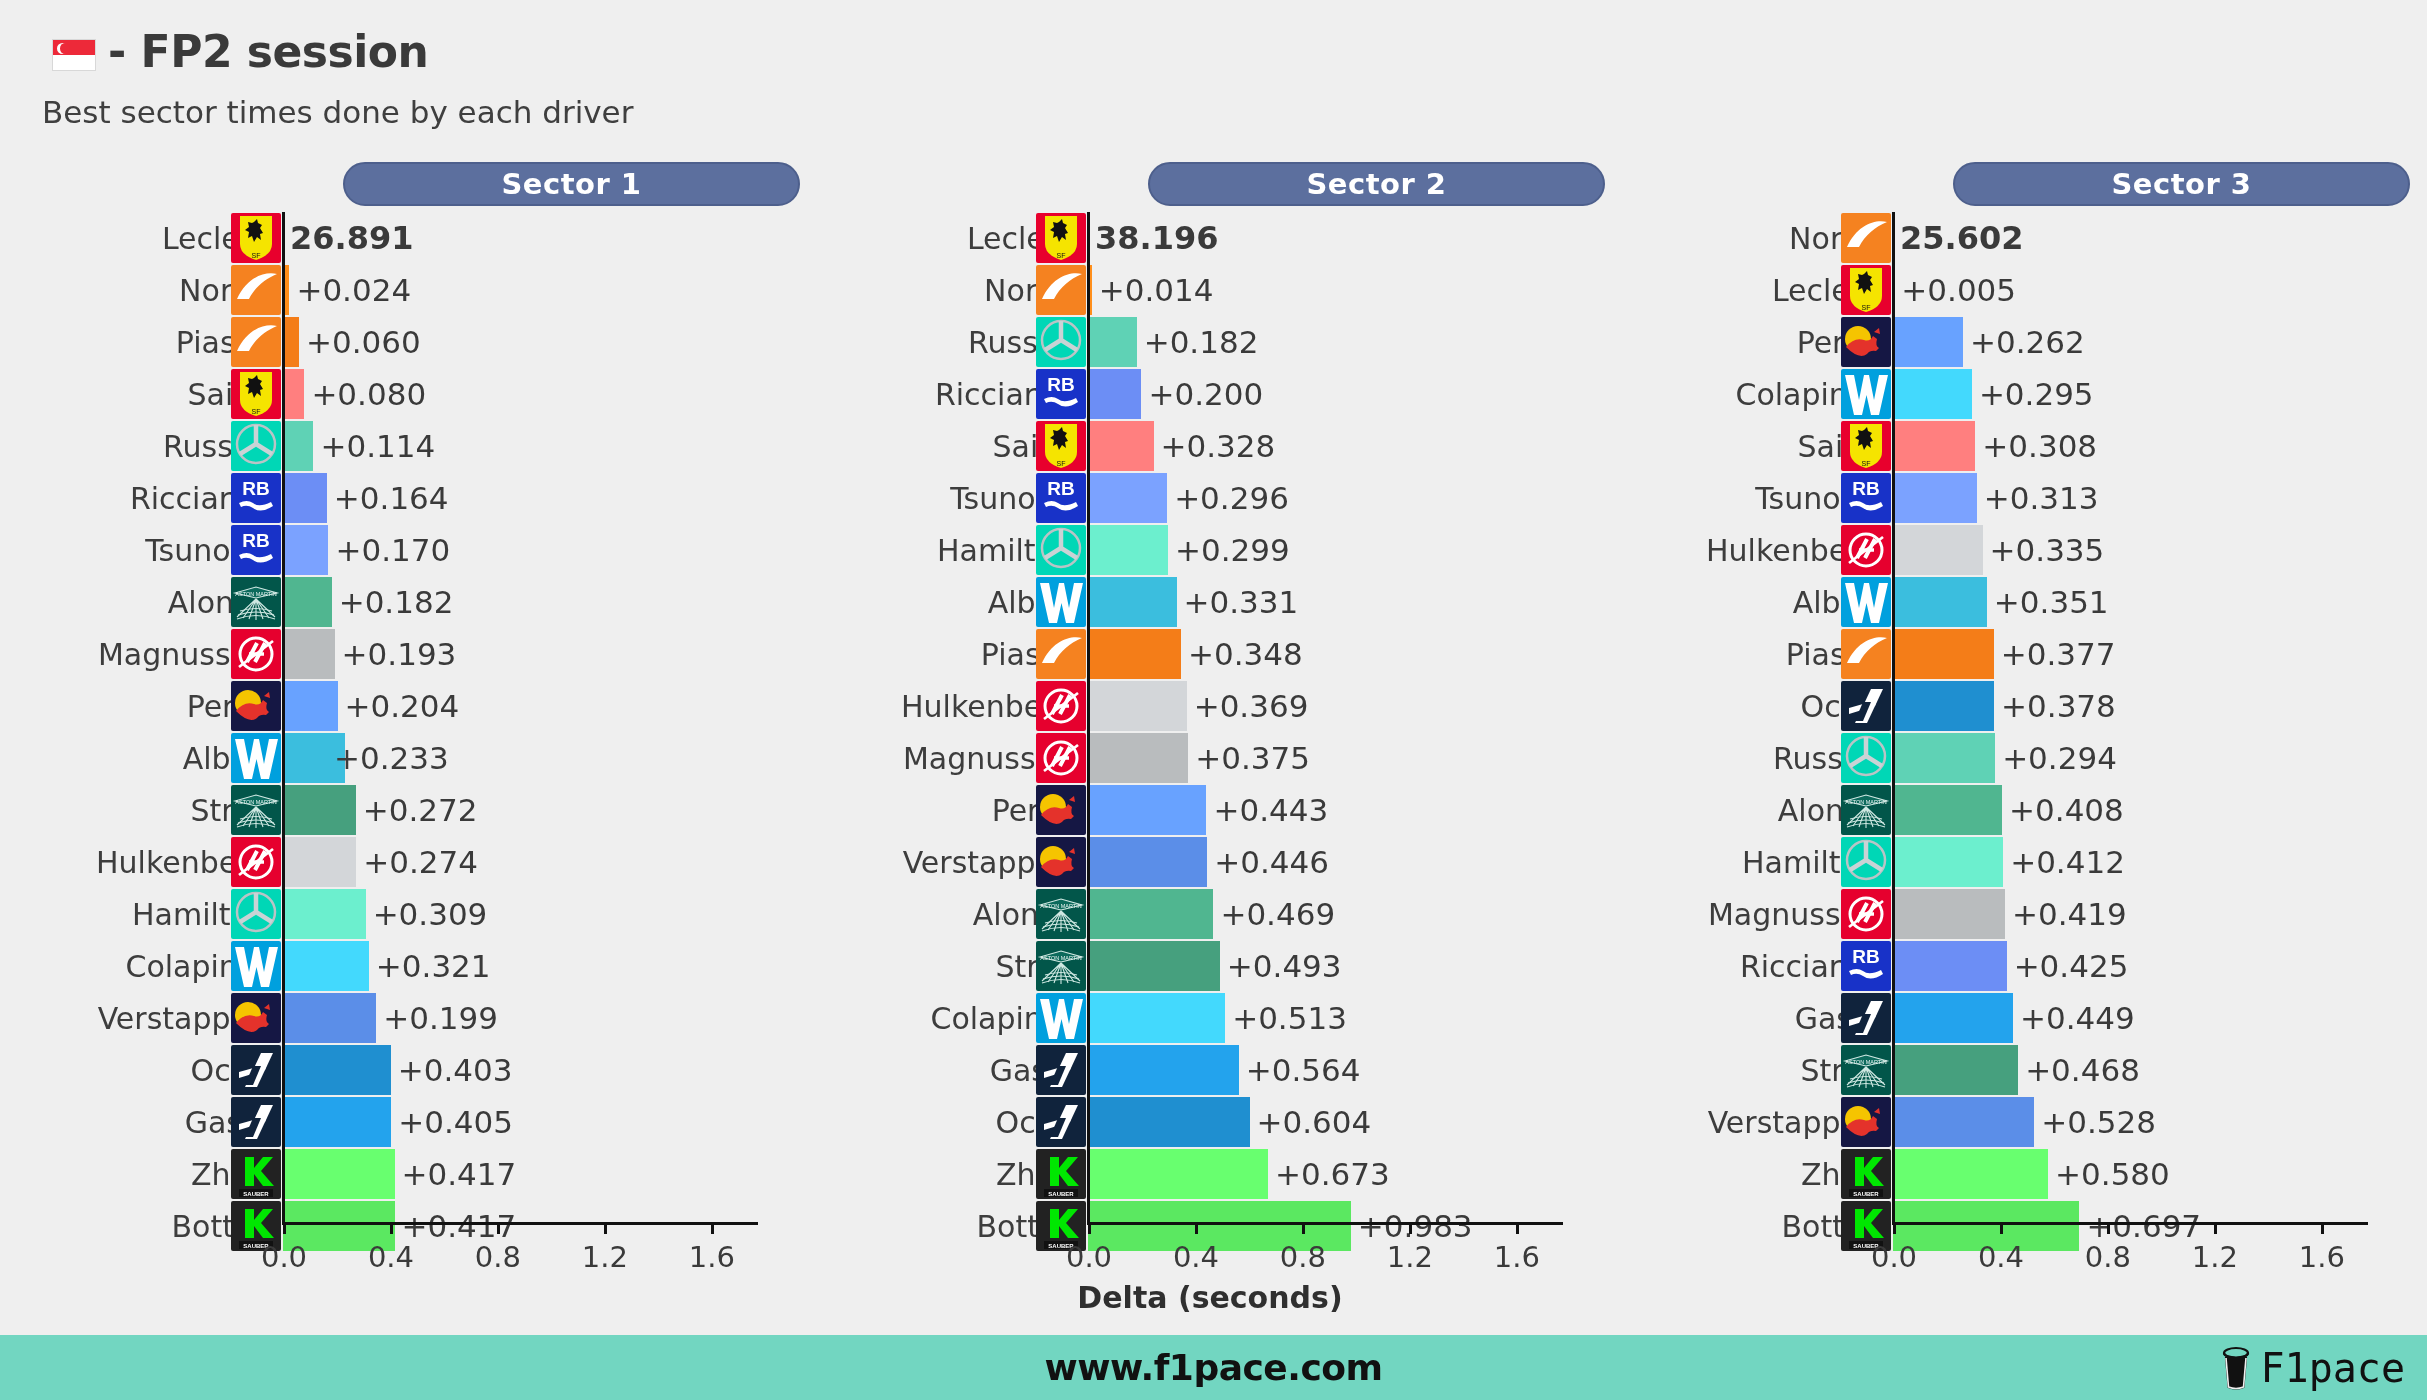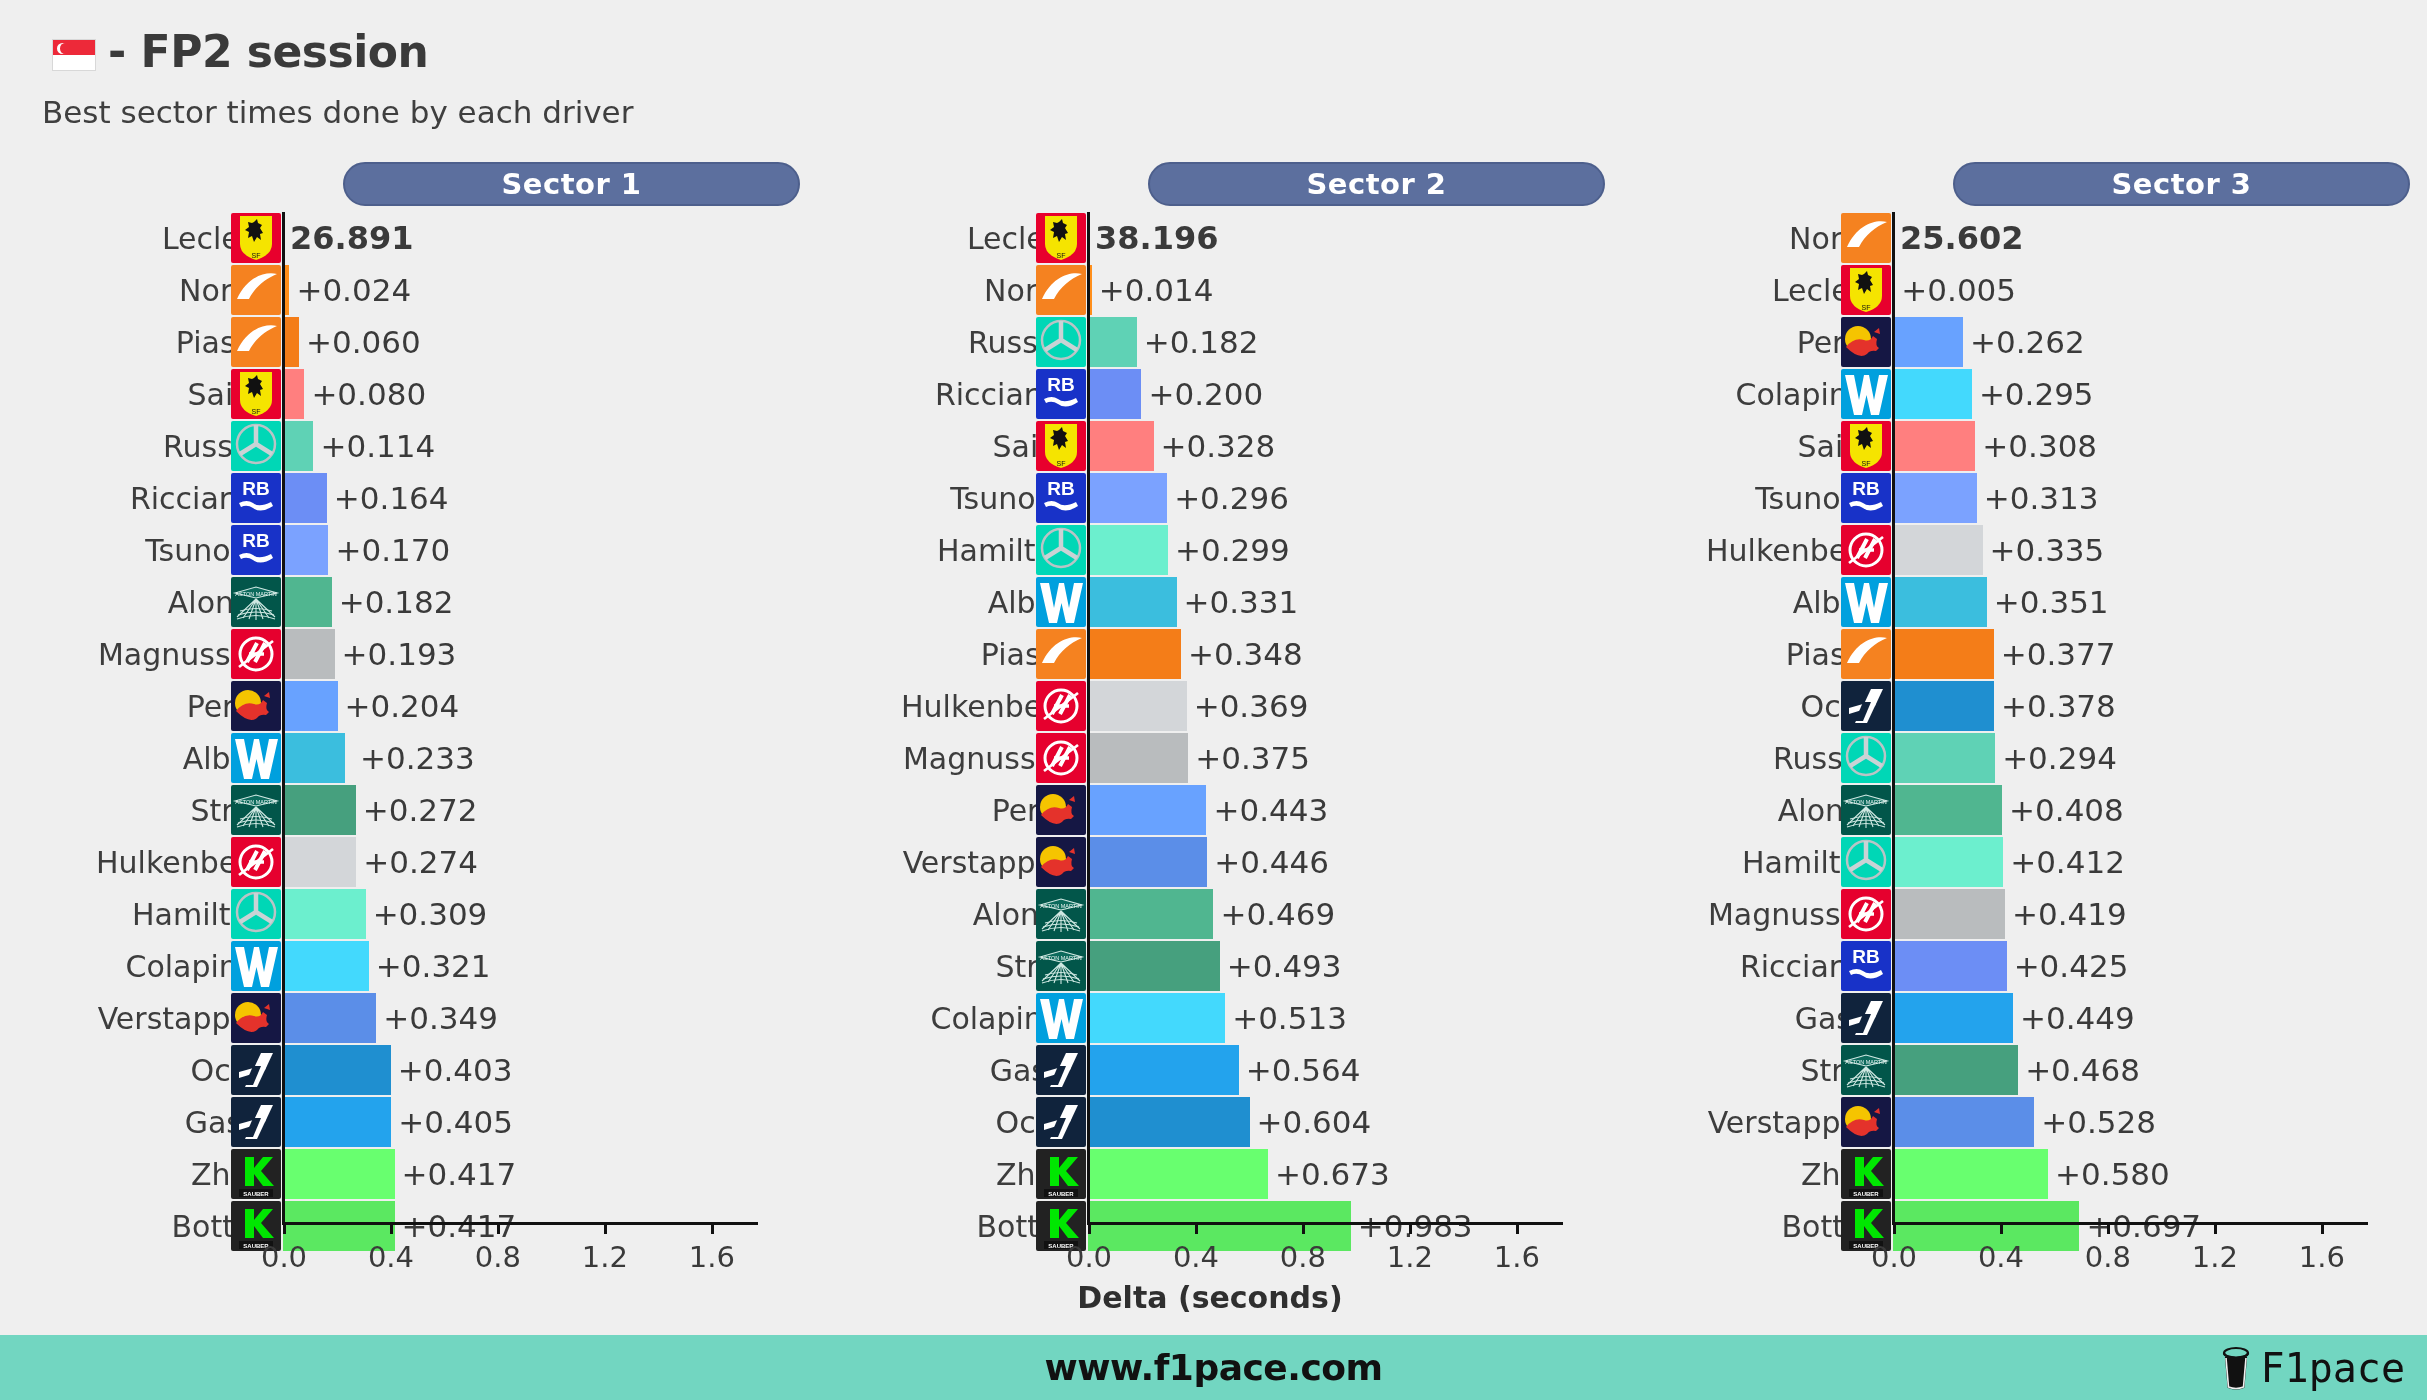--- a/index.html
+++ b/index.html
@@ -265,21 +265,21 @@
           </div>
           <div class="row" style="top: 520px;">
             <div class="drv-name">Albon</div>
             <div class="logo">
               <svg class="lg" viewBox="0 0 50 50">
                 <rect width="50" height="50" fill="#00a0de"></rect>
       <path d="M4 6 L13 6 L18 31 L23 6 L28 6 L33 31 L38 6 L47 6 L38 46 L30 46 L25.5 26 L21 46 L13 46 Z" fill="#fff"></path>
               </svg>
             </div>
             <div class="bar" style="width: 62.3079px; background: rgb(59, 190, 222);"></div>
-            <div class="delta" style="left: 358px; text-align: center;">+0.233</div>
+            <div class="delta" style="left: 332px; text-align: center;">+0.233</div>
           </div>
           <div class="row" style="top: 572px;">
             <div class="drv-name">Stroll</div>
             <div class="logo">
               <svg class="lg" viewBox="0 0 50 50">
                 <rect width="50" height="50" fill="#02564a"></rect>
       <path d="M4 16 L25 10 L46 16 L25 21 Z" fill="#0c6a5c" stroke="#cfe8e2" stroke-width="1.2"></path>
       <text x="25" y="19" font-size="5.5" fill="#eaf6f3" text-anchor="middle" font-family="sans-serif">ASTON MARTIN</text>
       <g stroke="#cfe8e2" stroke-width="1.1" fill="none">
         <path d="M25 22 L6 40 M25 22 L12 41 M25 22 L18 42 M25 22 L25 43 M25 22 L32 42 M25 22 L38 41 M25 22 L44 40"></path>
@@ -331,21 +331,21 @@
             <div class="drv-name">Verstappen</div>
             <div class="logo">
               <svg class="lg" viewBox="0 0 50 50">
                 <rect width="50" height="50" fill="#151744"></rect>
       <circle cx="17" cy="22" r="13" fill="#f5c400"></circle>
       <path d="M5 30 q8 -10 18 -7 q6 2 9 -4 l4 3 q-2 7 2 9 l-3 3 q-6 -1 -9 3 q-8 6 -21 -7 Z" fill="#e4322b"></path>
       <path d="M33 15 l5 -4 l1 6 Z" fill="#e4322b"></path>
               </svg>
             </div>
             <div class="bar" style="width: 93.3281px; background: rgb(91, 142, 232);"></div>
-            <div class="delta" style="left: 381.328px;">+0.349</div>
+            <div class="delta" style="left: 381.328px;">+0.199</div>
           </div>
           <div class="row" style="top: 832px;">
             <div class="drv-name">Ocon</div>
             <div class="logo">
               <svg class="lg" viewBox="0 0 50 50">
                 <rect width="50" height="50" fill="#10233c"></rect>
       <path d="M30 8 L42 8 L26 42 L14 42 Z" fill="#fff"></path>
       <path d="M8 27 L36 19 L34 25 L8 33 Z" fill="#fff"></path>
       <path d="M22 21 L30 21 L22 40 L14 40 Z" fill="#10233c"></path>
               </svg>

